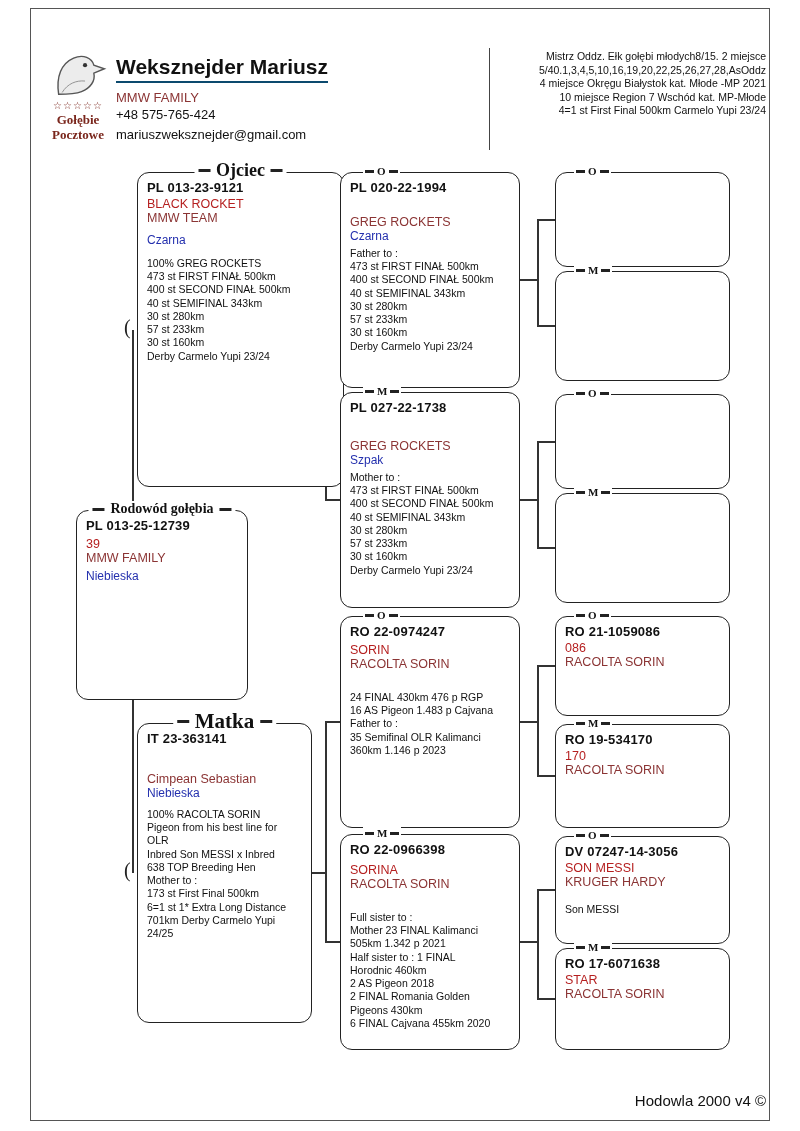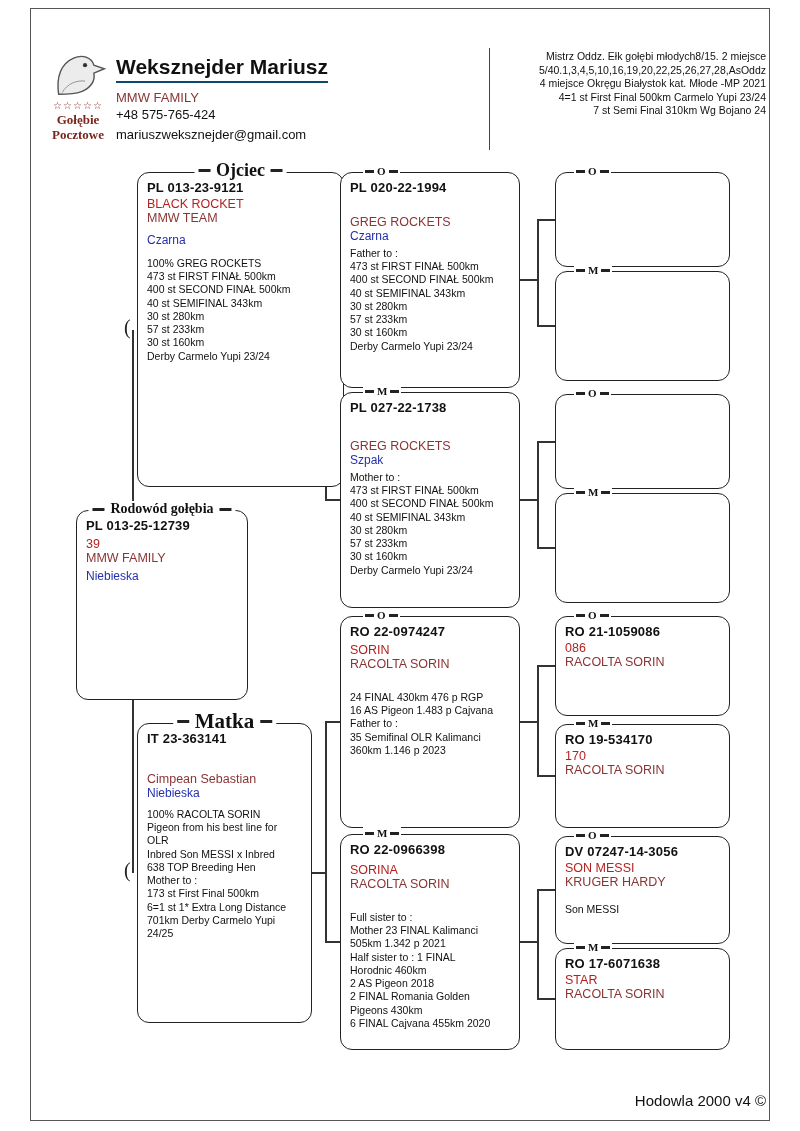--- a/index.html
+++ b/index.html
@@ -81,22 +81,22 @@
     <div class="owner-phone">+48 575-765-424</div>
     <div class="owner-email">mariuszweksznejder@gmail.com</div>
   </div>
 
   <div class="header-divider"></div>
 
   <div class="achievements">
     <div>Mistrz Oddz. Ełk gołębi młodych8/15. 2 miejsce</div>
     <div>5/40.1,3,4,5,10,16,19,20,22,25,26,27,28,AsOddz</div>
     <div>4 miejsce Okręgu Białystok kat. Młode -MP 2021</div>
+    <div>10 miejsce Region 7 Wschód kat. MP-Młode</div>
     <div>4=1 st First Final 500km Carmelo Yupi 23/24</div>
-    <div>7 st Semi Final 310km Wg Bojano 24</div>
   </div>
 
   <div class="cline" style="left:132px; top:330px; width:2px; height:543px;"></div>
 
   <div class="cline" style="left:325px; top:280px; width:2px; height:220px;"></div>
   <div class="cline" style="left:325px; top:279px; width:15px; height:2px;"></div>
   <div class="cline" style="left:325px; top:499px; width:15px; height:2px;"></div>
   <div class="cline" style="left:312px; top:329px; width:14px; height:2px;"></div>
 
   <div class="cline" style="left:325px; top:722px; width:2px; height:220px;"></div>

